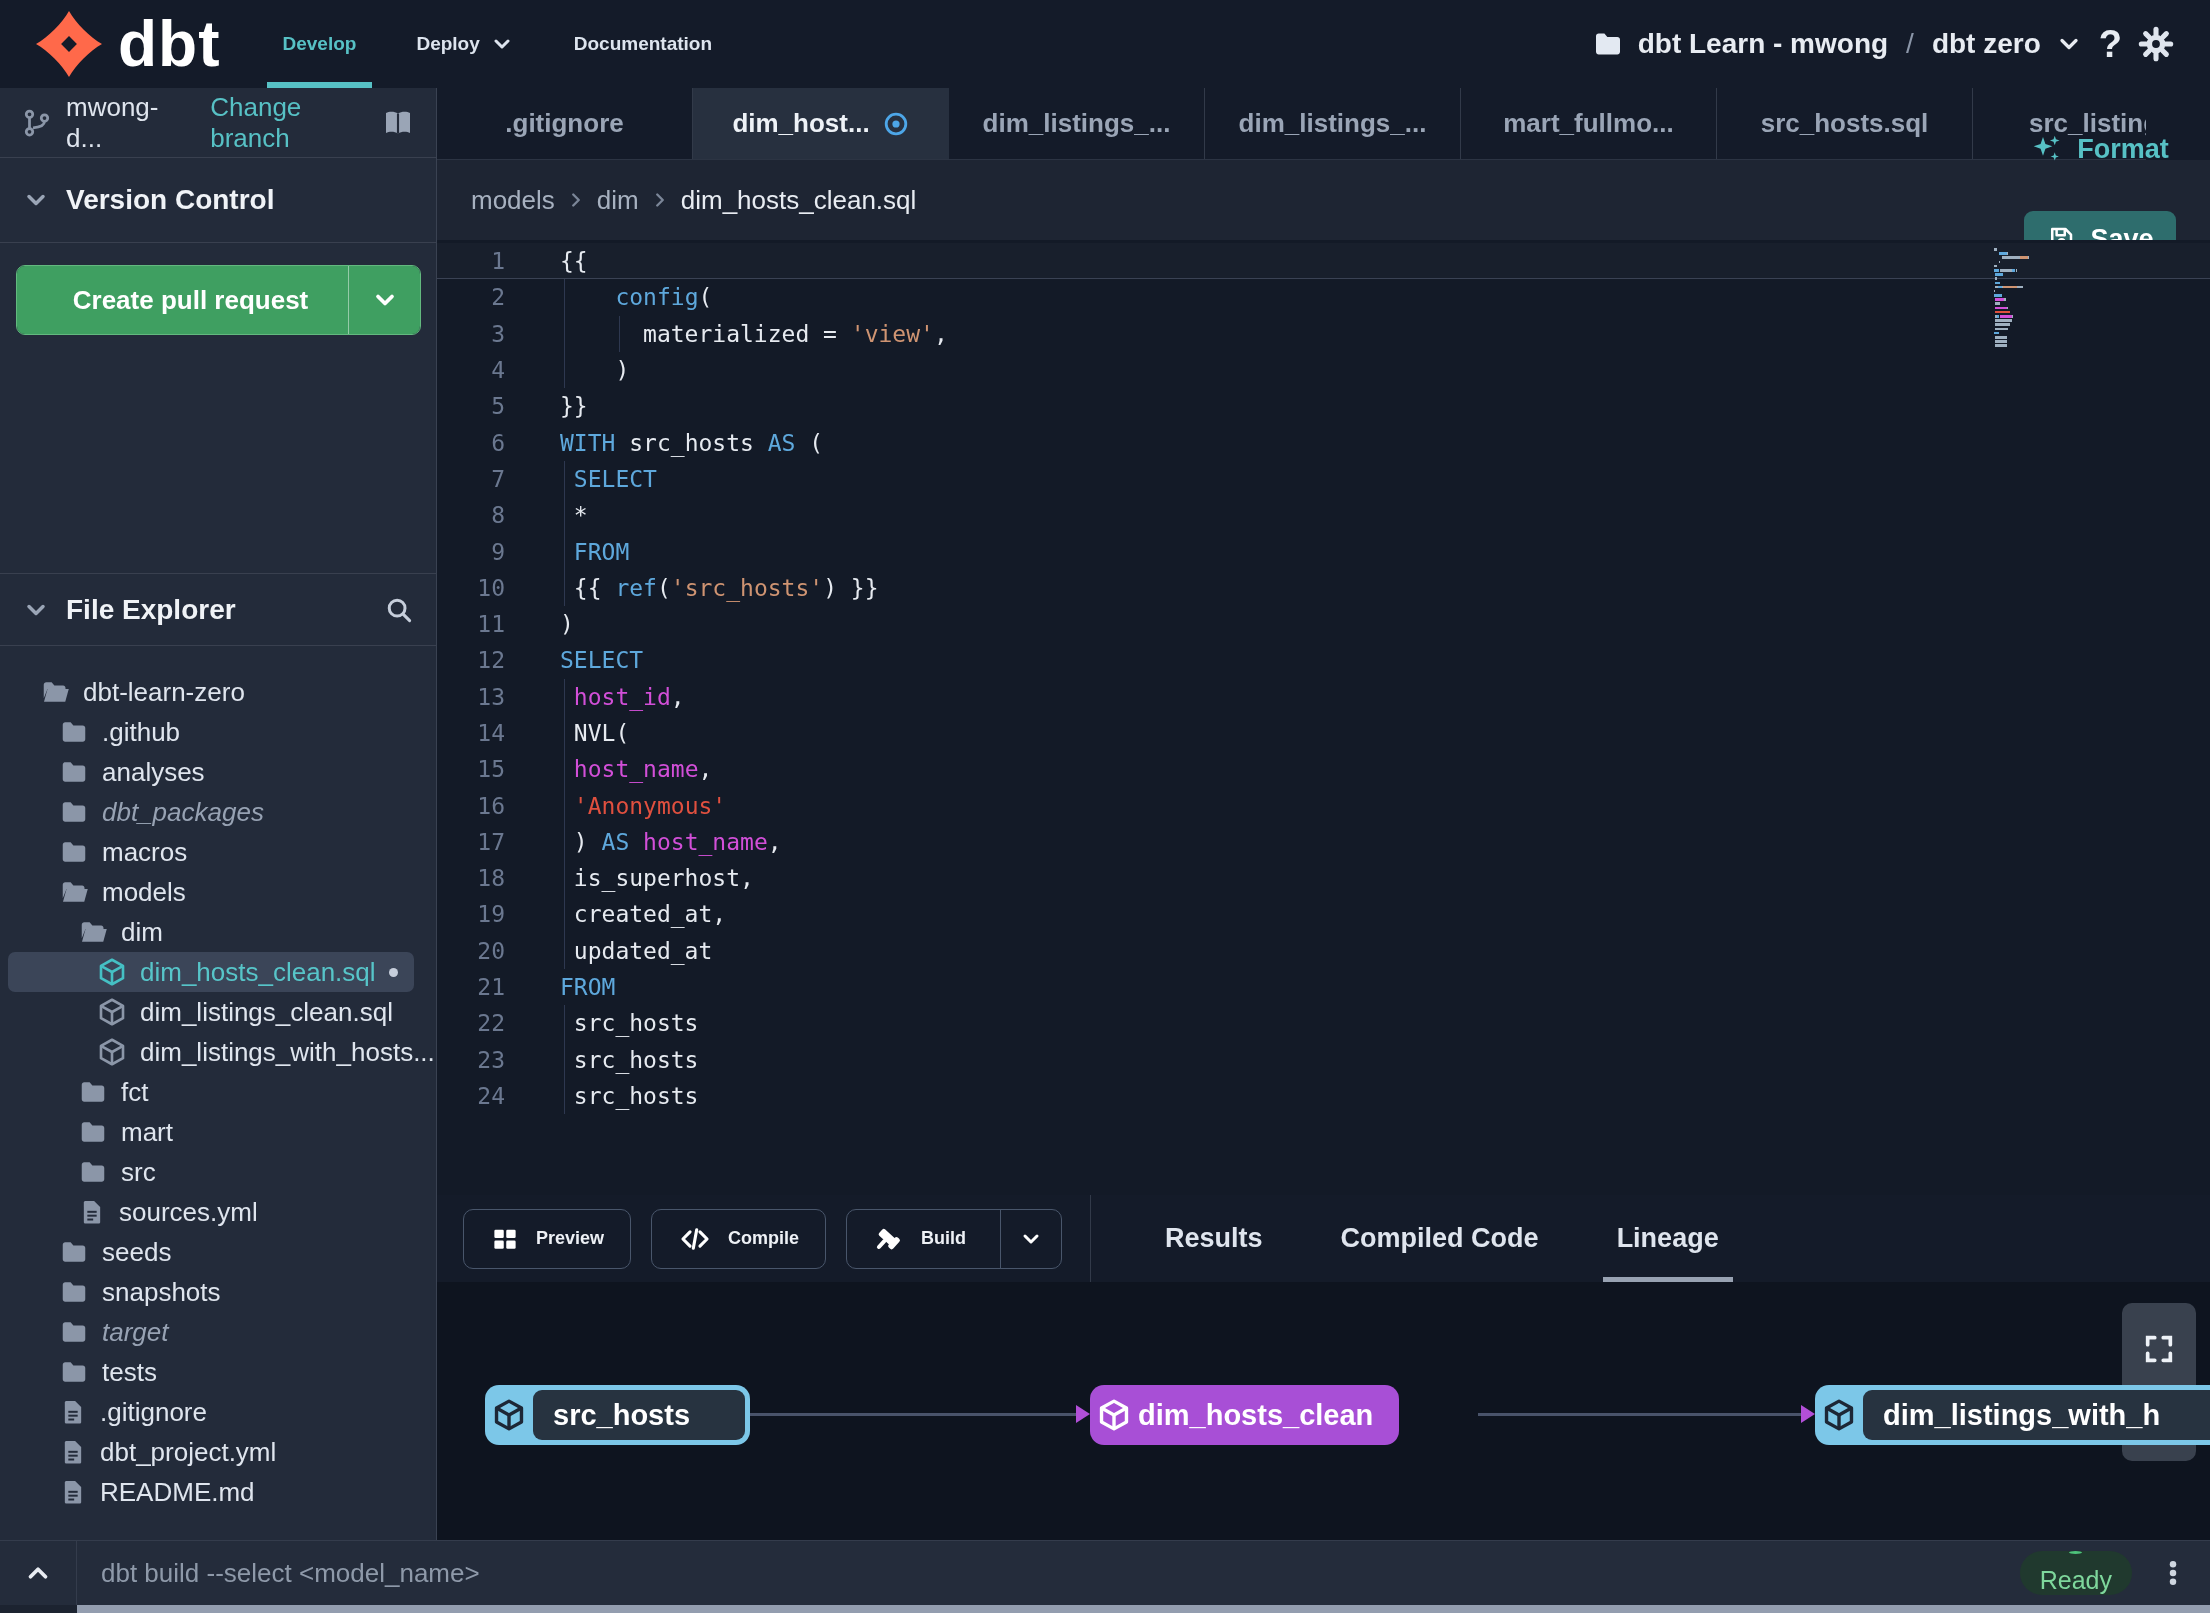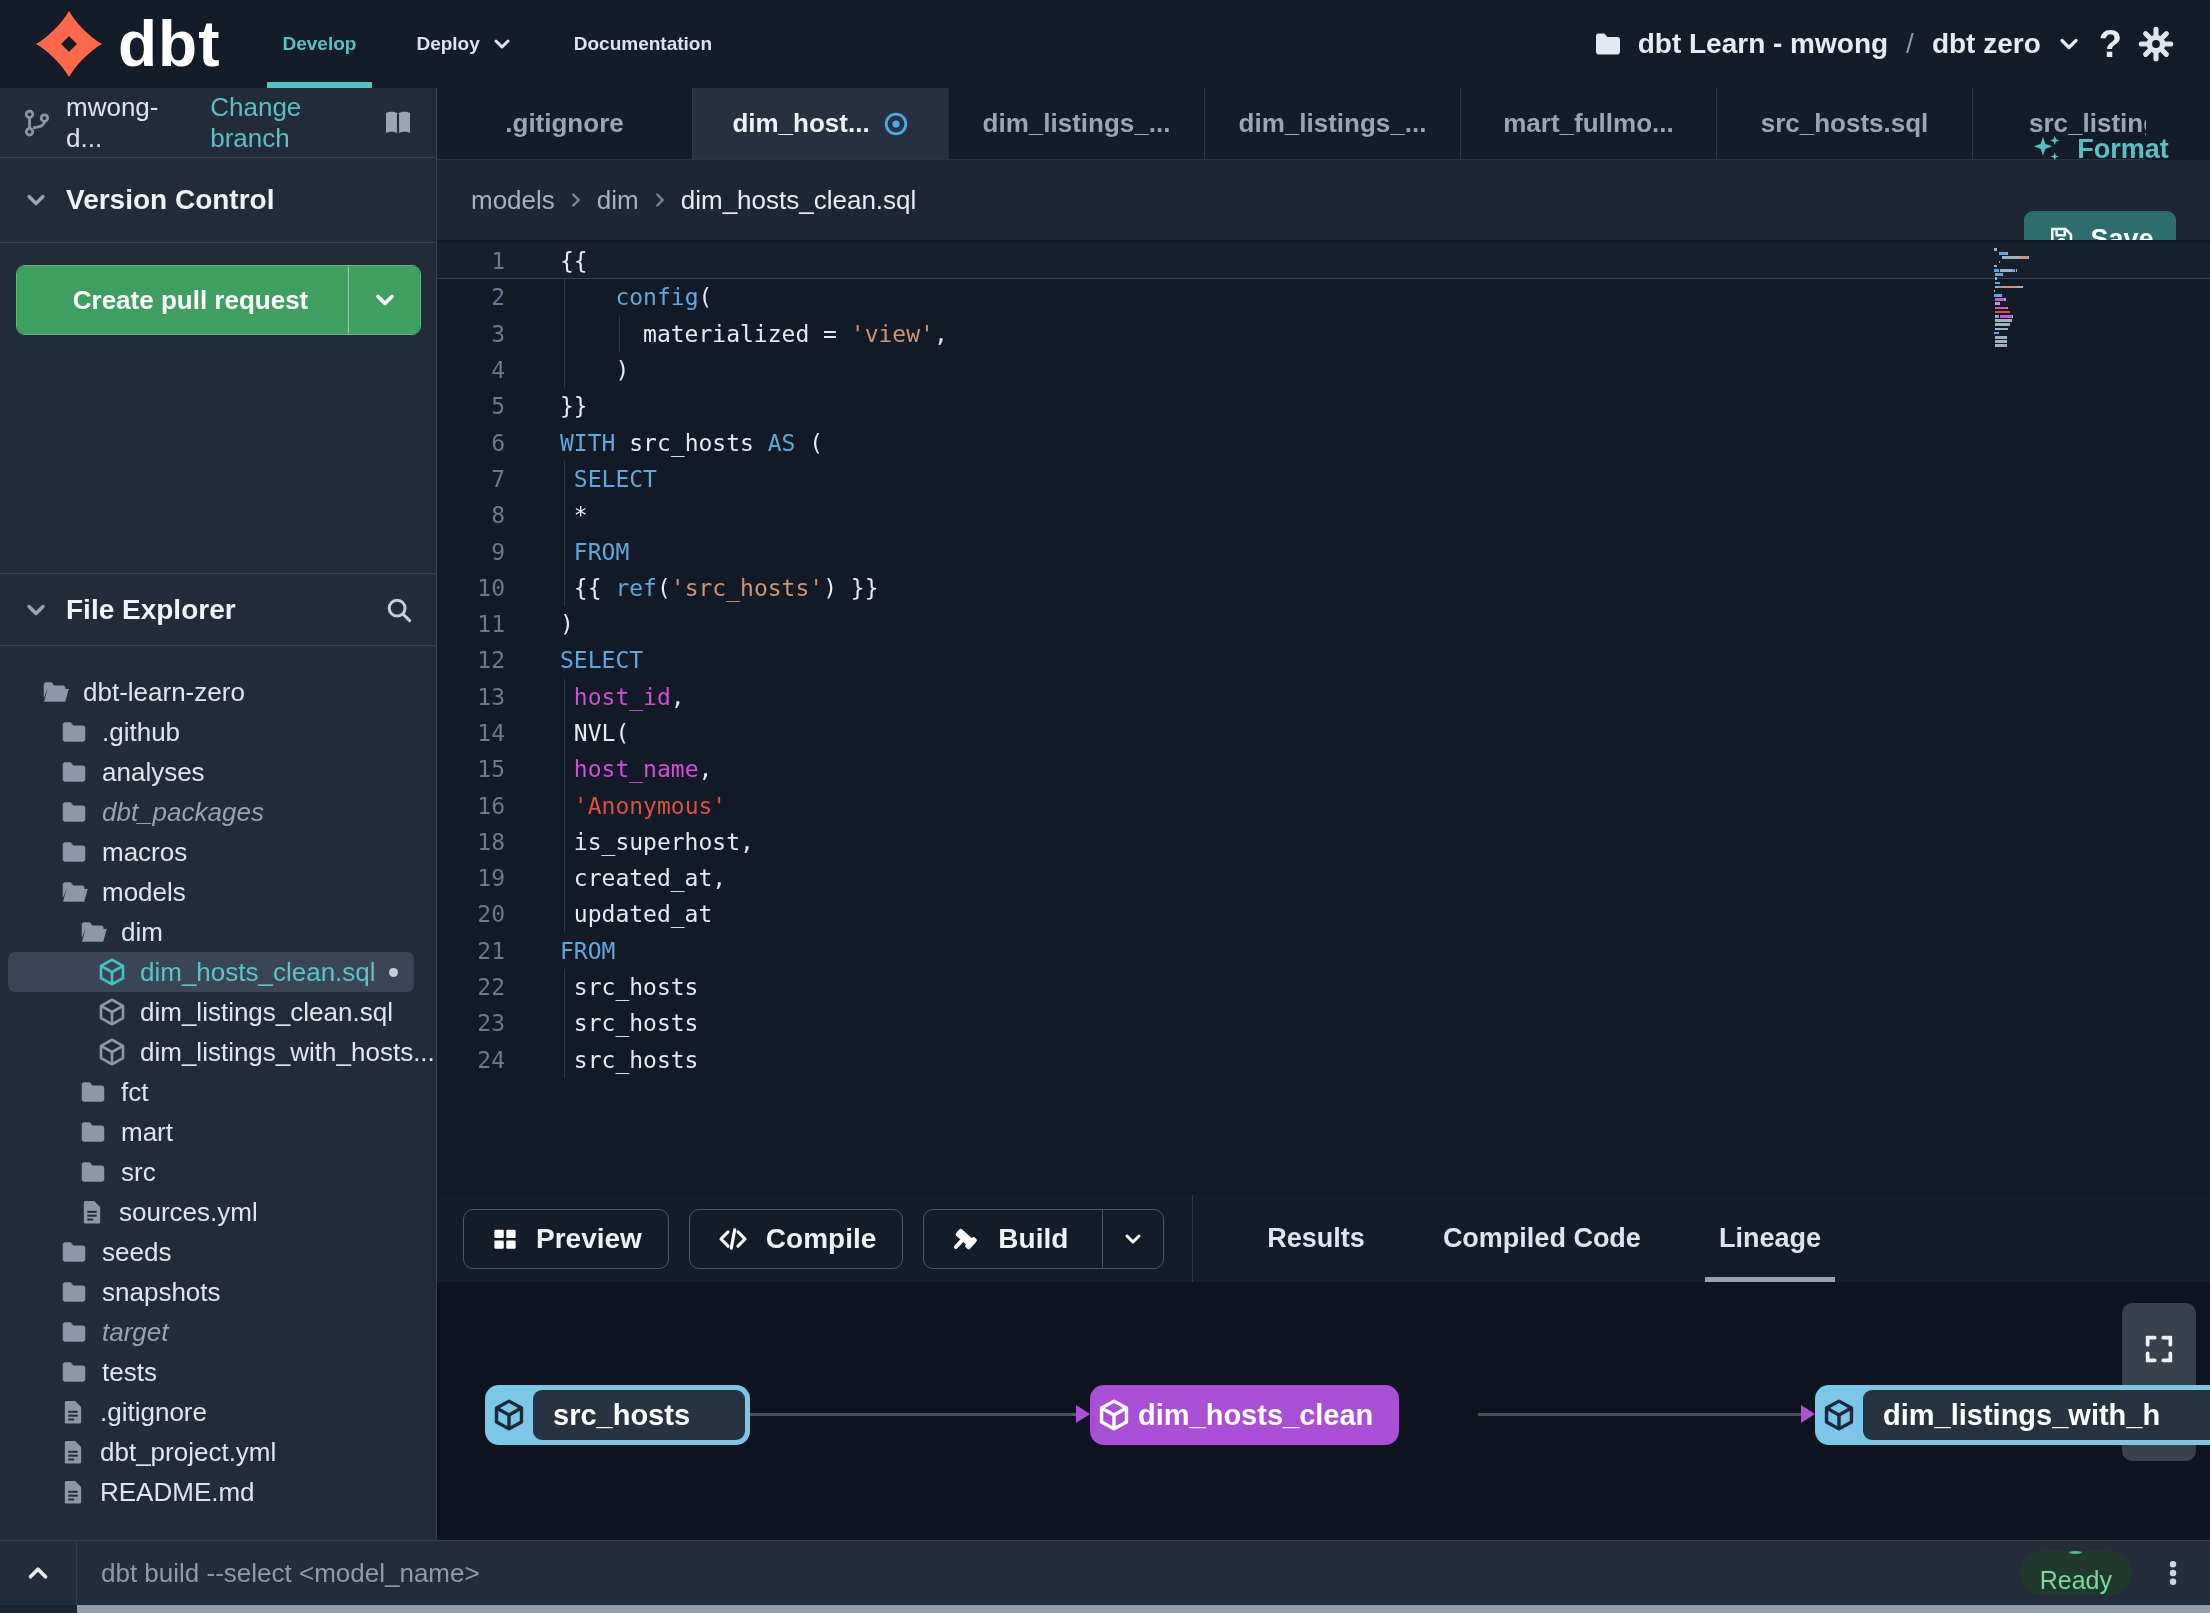--- a/index.html
+++ b/index.html
@@ -64,21 +64,21 @@
   .ln { width:68px; text-align:right; color:#6b7890; flex:none; }
   .lc { margin-left:55px; white-space:pre; color:var(--plain); }
   .tok-k{ color:var(--key); } .tok-s{ color:var(--str); } .tok-r{ color:var(--red); } .tok-m{ color:var(--mag); } .tok-p{ color:var(--plain); }
   .guide { position:absolute; top:0; bottom:0; width:1px; background:#2e3850; }
   .minimap { position:absolute; top:8px; right:160px; width:56px; }
   .mm-row { height:2.6px; margin-bottom:1.6px; display:flex; }
   .mm-row i { height:100%; display:block; }
 
   .panel-header { position:absolute; left:0; top:1107px; width:100%; height:87px; background:#141b29; display:flex; align-items:center; }
   .actions { display:flex; gap:20px; margin-left:26px; }
-  .act-btn { height:60px; border:1.5px solid #49566b; border-radius:10px; display:flex; align-items:center; padding:0 26px; gap:16px; font-size:28px; font-weight:600; color:#eef1f6; cursor:pointer; }
+  .act-btn { height:60px; border:1.5px solid #49566b; border-radius:10px; display:flex; align-items:center; padding:0 26px; gap:16px; font-size:18px; font-weight:600; color:#eef1f6; cursor:pointer; }
   .act-btn .split { margin:0 -26px 0 18px; align-self:stretch; display:flex; align-items:center; padding:0 18px; border-left:1px solid #49566b; }
   .pdivider { width:1px; align-self:stretch; background:#323a49; margin-left:28px; }
   .ptabs { display:flex; gap:78px; margin-left:74px; height:100%; align-items:center; }
   .ptab { position:relative; height:100%; display:flex; align-items:center; font-size:27px; font-weight:600; color:#dfe5ee; cursor:pointer; }
   .ptab.active::after { content:""; position:absolute; left:-14px; right:-14px; bottom:0; height:5px; background:#98a2b2; }
 
   .lineage { position:absolute; left:0; top:1194px; width:100%; height:258px; background:#0e141f; overflow:hidden; }
   .lnode { position:absolute; top:103px; height:60px; border-radius:14px; display:flex; align-items:center; cursor:pointer; }
   .lnode .cubebox { width:48px; display:flex; justify-content:center; }
   .lnode.blue { background:var(--nodeBlue); padding:5px 5px 5px 0; }
@@ -556,20 +556,25 @@
           <span class="guide" style="left: 127px;"></span>
         </div>
         <div class="codeline">
           <span class="ln">15</span>
           <span class="lc"><span class="tok-p"> </span><span class="tok-m">host_name</span><span class="tok-p">,</span></span>
           <span class="guide" style="left: 127px;"></span>
         </div>
         <div class="codeline">
           <span class="ln">16</span>
           <span class="lc"><span class="tok-p"> </span><span class="tok-r">'Anonymous'</span></span>
+          <span class="guide" style="left: 127px;"></span>
+        </div>
+        <div class="codeline">
+          <span class="ln">17</span>
+          <span class="lc"><span class="tok-p"> ) </span><span class="tok-k">AS</span><span class="tok-p"> </span><span class="tok-m">host_name</span><span class="tok-p">,</span></span>
           <span class="guide" style="left: 127px;"></span>
         </div>
         <div class="codeline">
           <span class="ln">18</span>
           <span class="lc"><span class="tok-p"> is_superhost,</span></span>
           <span class="guide" style="left: 127px;"></span>
         </div>
         <div class="codeline">
           <span class="ln">19</span>
           <span class="lc"><span class="tok-p"> created_at,</span></span>

